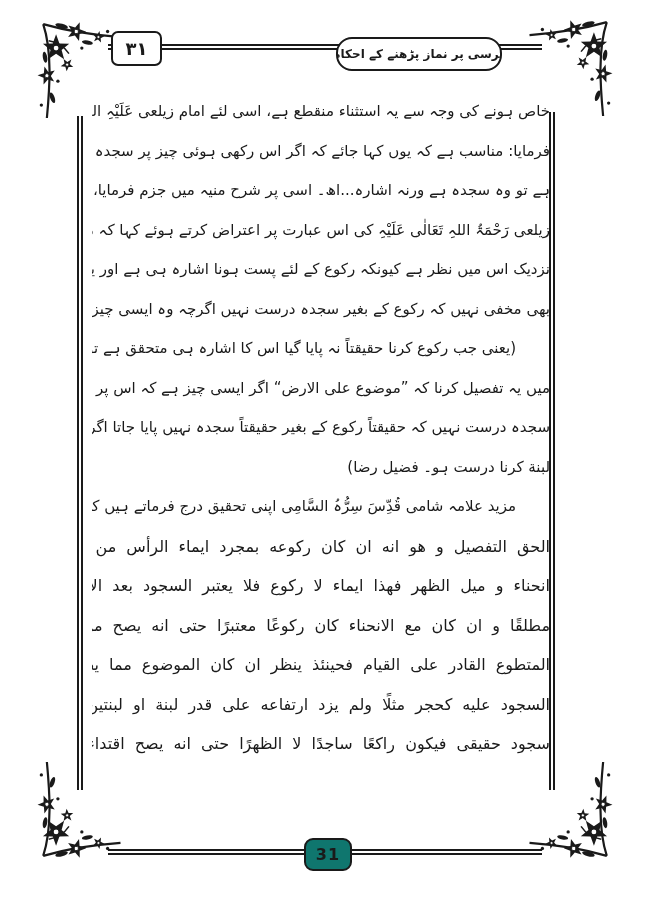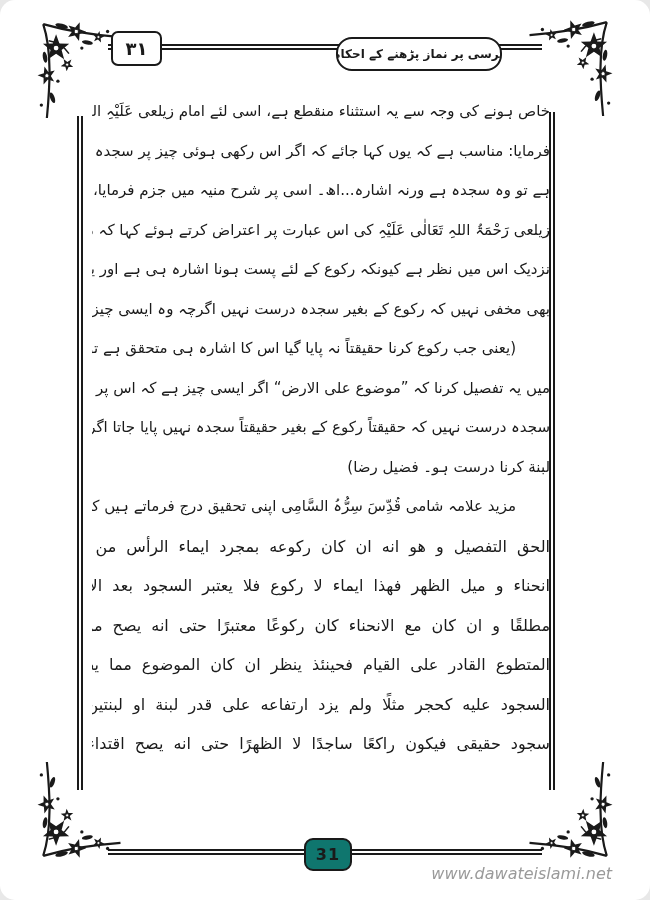--- a/index.html
+++ b/index.html
@@ -5,21 +5,20 @@
   html,body{margin:0;padding:0;background:#e8e8e8;}
   .page{
     position:relative;
     width:650px;height:900px;
     margin:0 auto;
     background:#ffffff;
     overflow:hidden;
     font-family:"DejaVu Sans",sans-serif;
     color:#1a1a1a;
     direction:rtl;
-    border-radius:15px;
   }
   
   .hrule{position:absolute;height:0;border-top:6px double #1a1a1a;}
   .vrule{position:absolute;width:0;border-left:6px double #1a1a1a;}
   
   .pagenum-box{
     position:absolute;left:111px;top:31px;width:47px;height:31px;
     background:#fff;border:2px solid #1a1a1a;border-radius:7px;
     display:flex;align-items:center;justify-content:center;
     font-size:18px;font-weight:bold;z-index:3;
@@ -137,15 +136,14 @@
     <div class="l ar">انحناء و ميل الظهر فهذا ايماء لا ركوع فلا يعتبر السجود بعد الايماء</div>
     <div class="l ar">مطلقًا و ان كان مع الانحناء كان ركوعًا معتبرًا حتى انه يصح من</div>
     <div class="l ar">المتطوع القادر على القيام فحينئذ ينظر ان كان الموضوع مما يصح</div>
     <div class="l ar">السجود عليه كحجر مثلًا ولم يزد ارتفاعه على قدر لبنة او لبنتين فهو</div>
     <div class="l ar">سجود حقيقى فيكون راكعًا ساجدًا لا الظهرًا حتى انه يصح اقتداء</div>
   </div>
 
   <div class="footer-box">
     <span>31</span>
   </div>
-  <div class="watermark">www.dawateislami.net</div>
 
 </div>
 
 </body></html>

